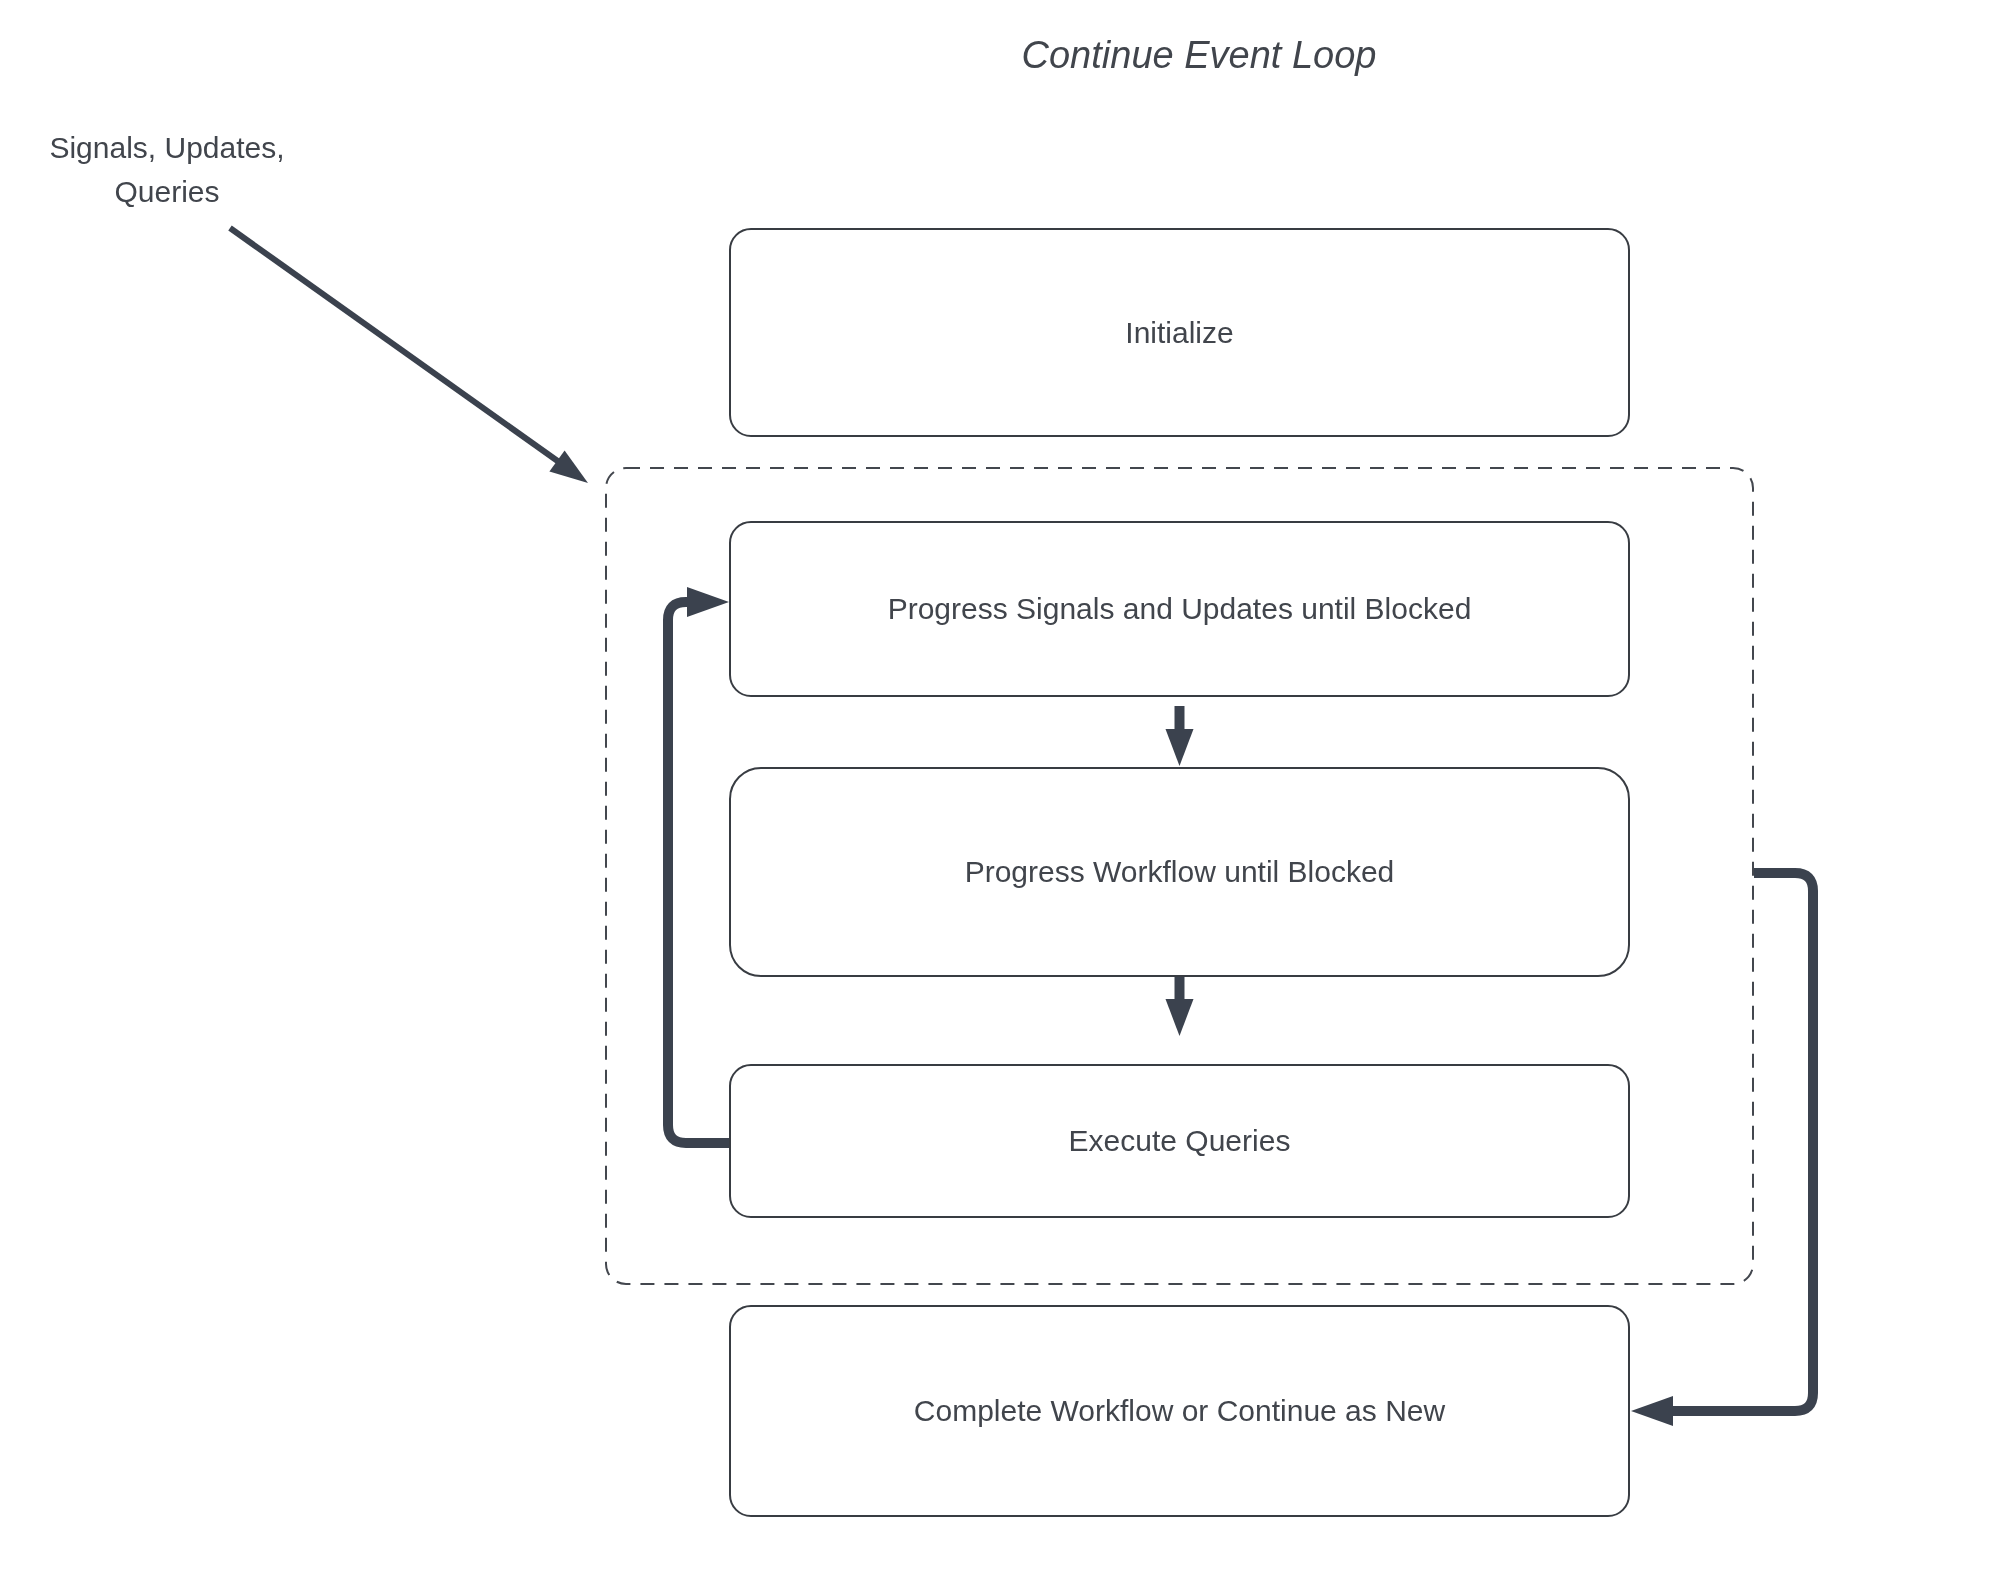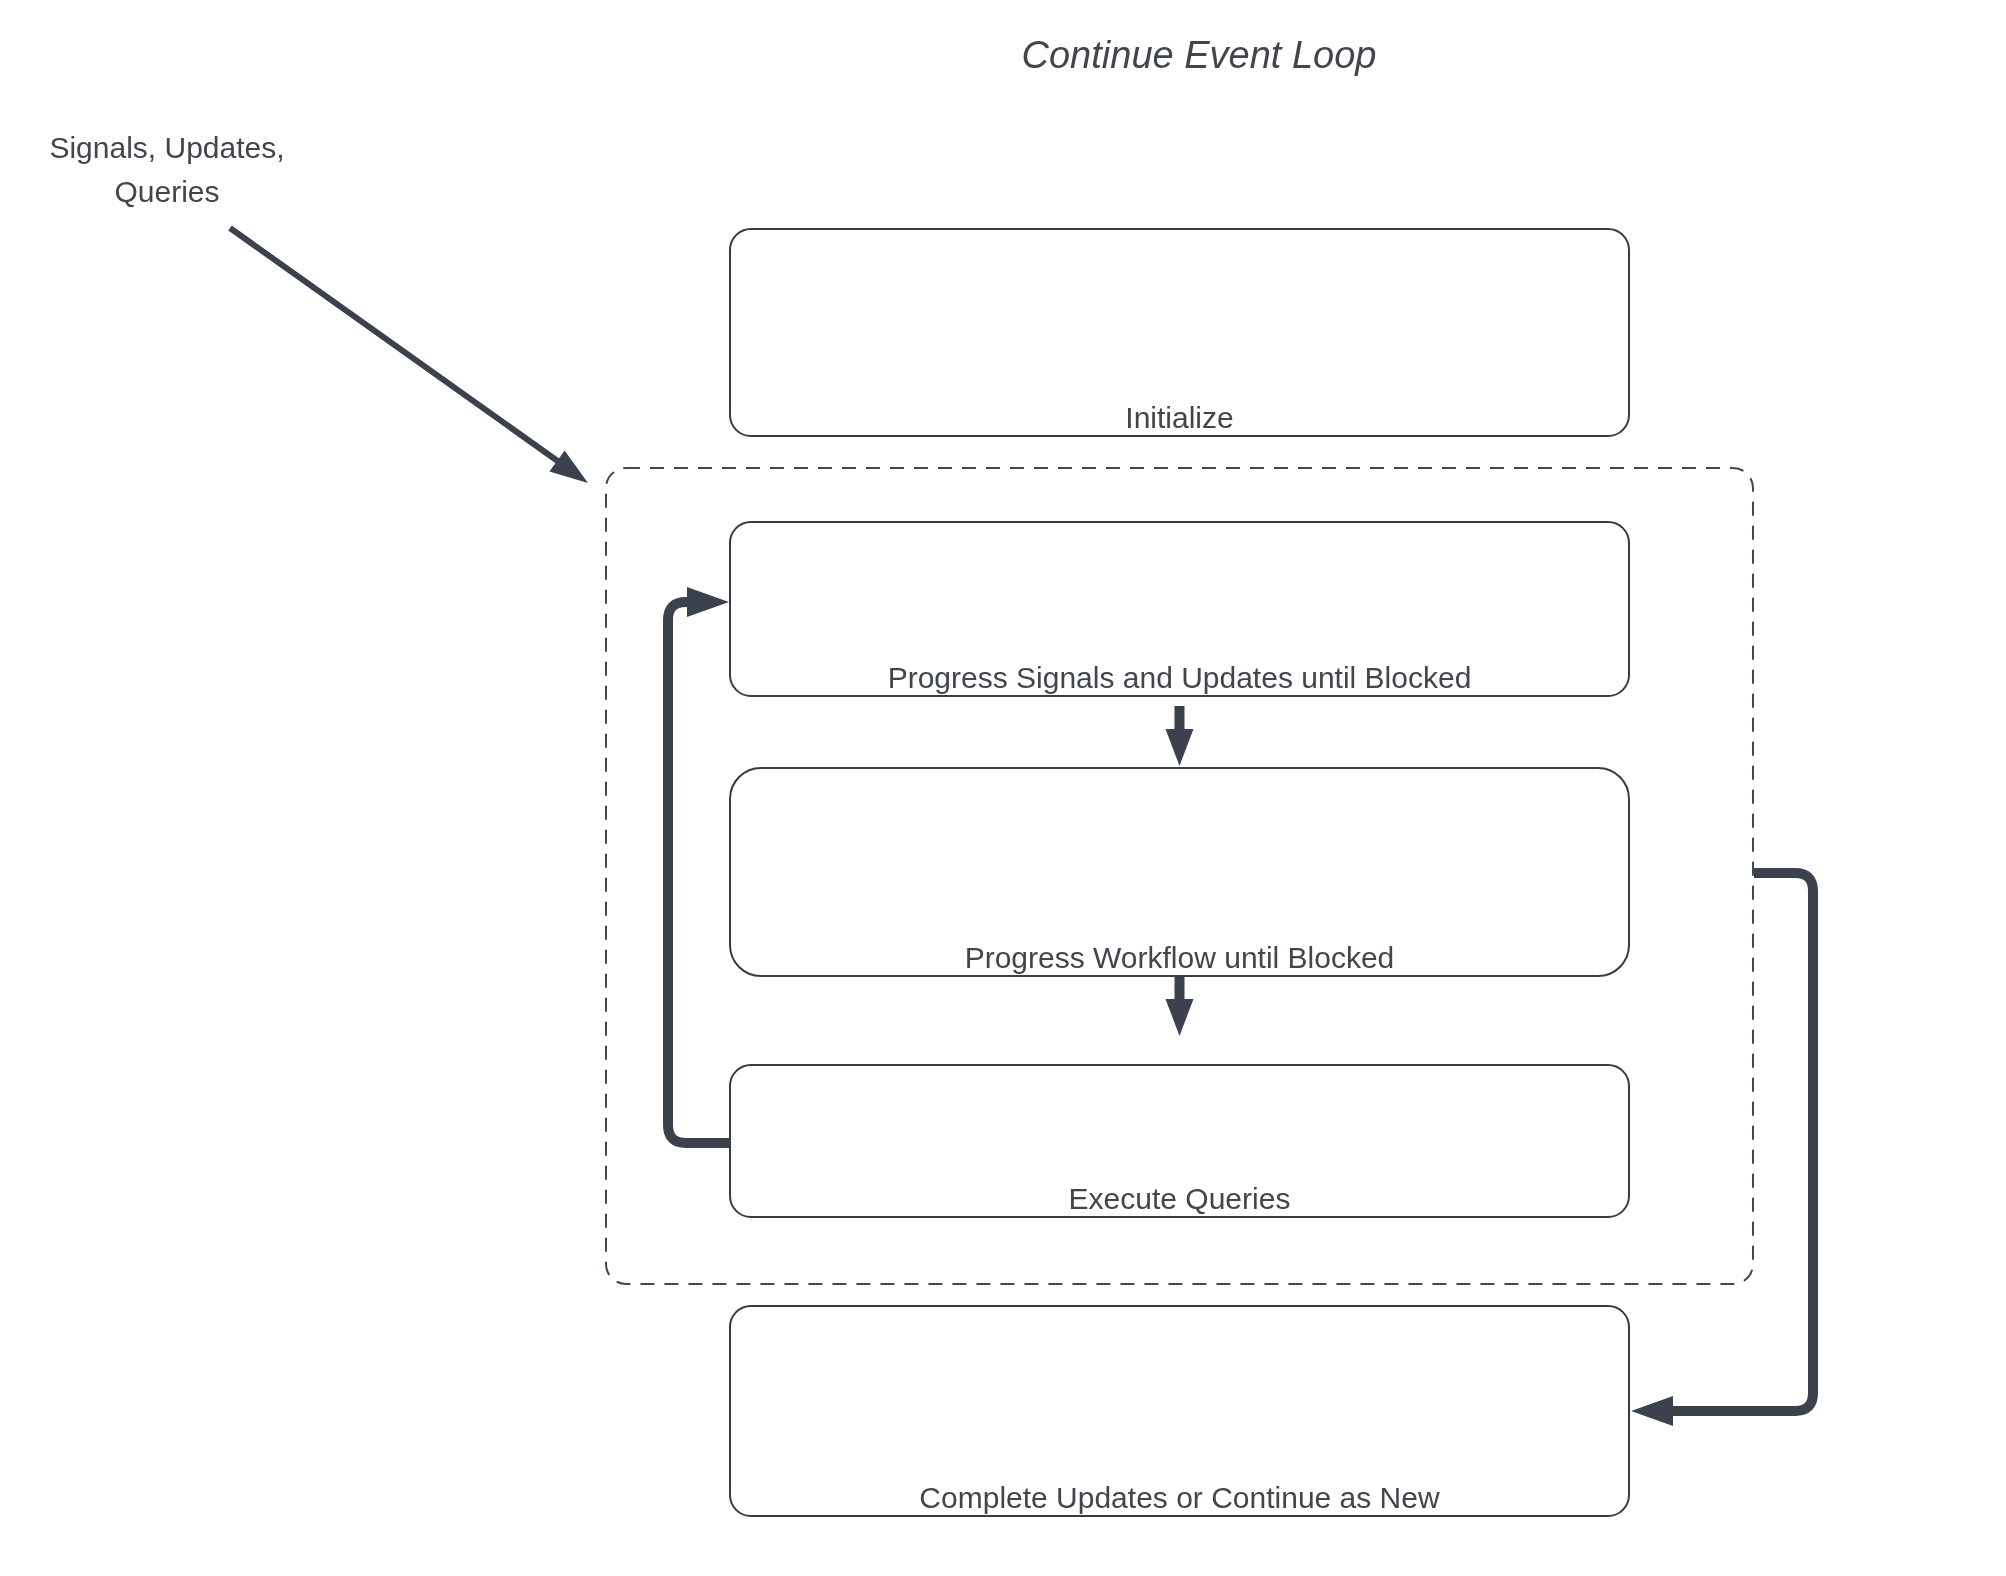--- a/index.html
+++ b/index.html
@@ -34,21 +34,21 @@
   }
   .node {
     position: absolute;
     left: 729px;
     width: 901px;
     box-sizing: border-box;
     background: #ffffff;
     border: 2px solid #383c42;
     border-radius: 22px;
     display: flex;
-    align-items: flex-end;
+    align-items: center;
     justify-content: center;
     text-align: center;
     font-size: 30px;
     color: #41454c;
   }
   .node-initialize        { top: 228px;  height: 209px; }
   .node-progress-signals  { top: 521px;  height: 176px; }
   .node-progress-workflow { top: 767px;  height: 210px; border-radius: 32px; }
   .node-execute-queries   { top: 1064px; height: 154px; }
   .node-complete          { top: 1305px; height: 212px; }
@@ -112,16 +112,16 @@
 
   <div class="node node-progress-workflow">
     <span>Progress Workflow until Blocked</span>
   </div>
 
   <div class="node node-execute-queries">
     <span>Execute Queries</span>
   </div>
 
   <div class="node node-complete">
-    <span>Complete Updates or Continue as New</span>
+    <span>Complete Workflow or Continue as New</span>
   </div>
 
 </div>
 
 </body></html>

